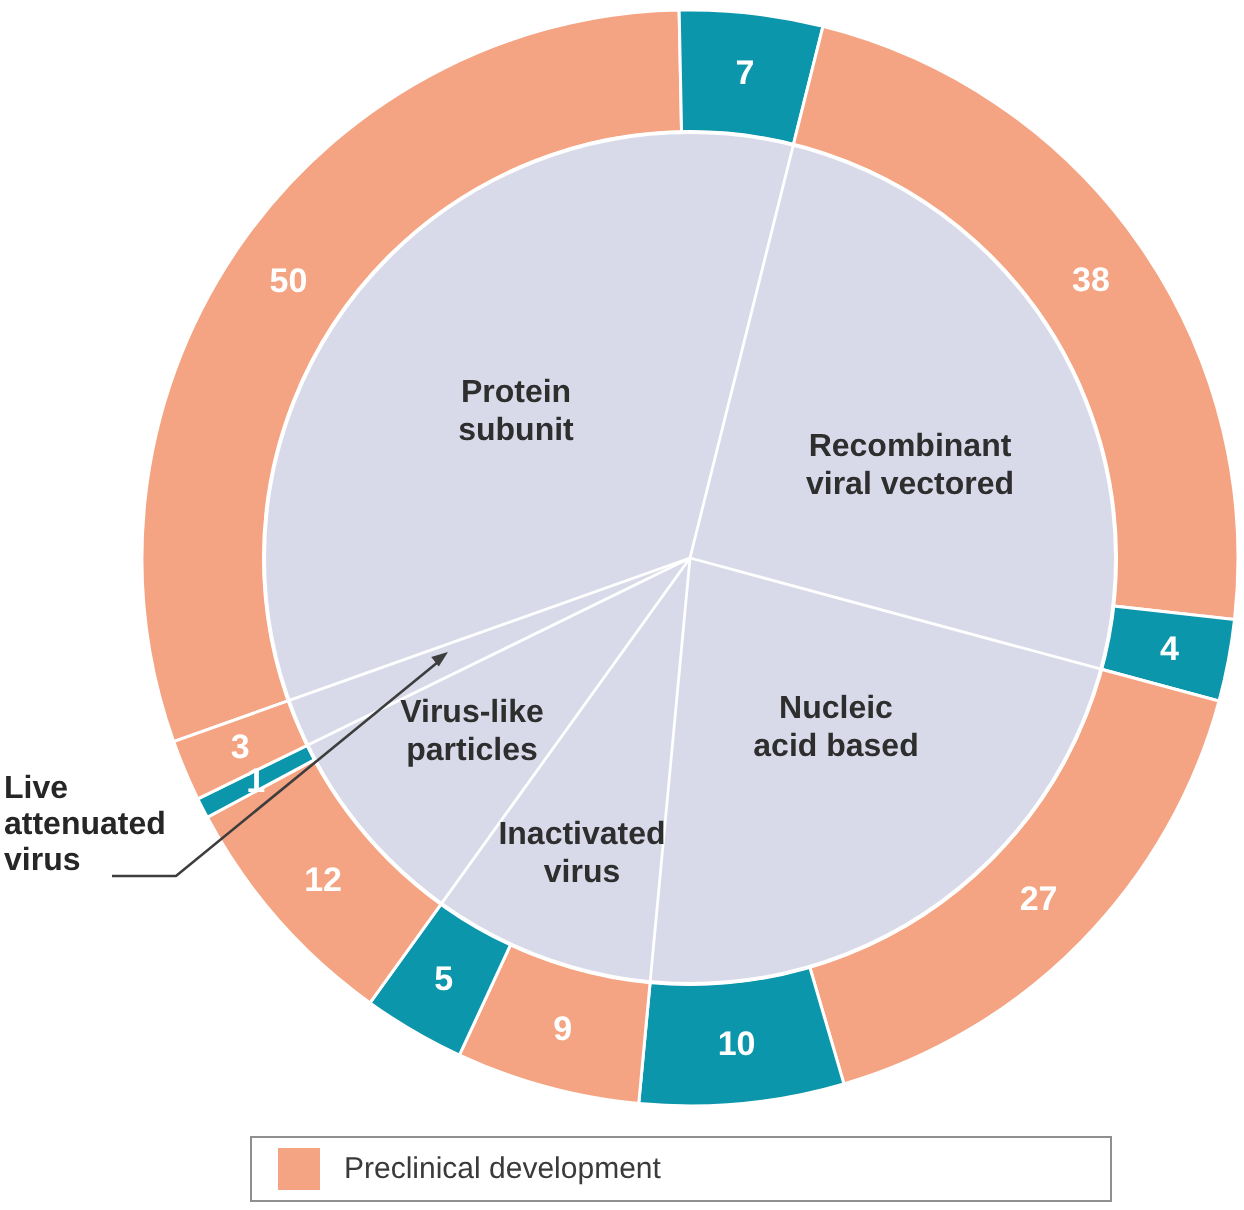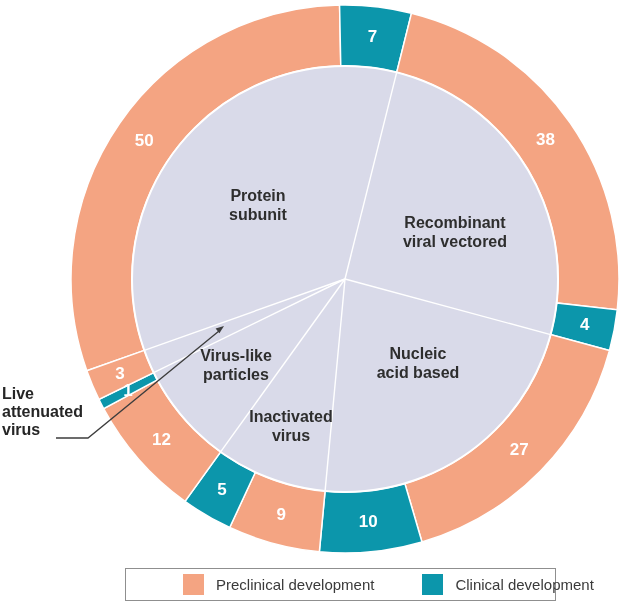--- a/index.html
+++ b/index.html
@@ -41,21 +41,20 @@
     position: absolute;
     left: 125px;
     top: 568px;
     width: 431px;
     height: 33px;
     border: 1px solid #8f8f8f;
     background: #ffffff;
     display: flex;
     align-items: center;
     box-sizing: border-box;
-    padding-left: 44px;
   }
   .legend-item { display: flex; align-items: center; }
   .legend-item.first { margin-left: 13px; }
   .legend-item.second { margin-left: 48px; }
   .swatch {
     width: 21px;
     height: 21px;
     display: inline-block;
     flex: 0 0 auto;
   }
@@ -116,18 +115,14 @@
         <polyline points="56,438 88,438 219,331" fill="none" stroke="#3d3d3d" stroke-width="1.3"></polyline>
         <polygon points="224,326 215.6,328.5 219.4,333.2" fill="#3d3d3d"></polygon>
       </g>
     </svg>
 
   <div class="legend">
     <div class="legend-item first">
       <span class="swatch" id="swatch-pre" style="background: rgb(244, 164, 130);"></span>
       <span class="legend-label">Preclinical development</span>
     </div>
-    <div class="legend-item second">
-      <span class="swatch" id="swatch-clin" style="background: rgb(12, 150, 171);"></span>
-      <span class="legend-label">Clinical development</span>
-    </div>
   </div>
 </div>
 
 </body></html>

